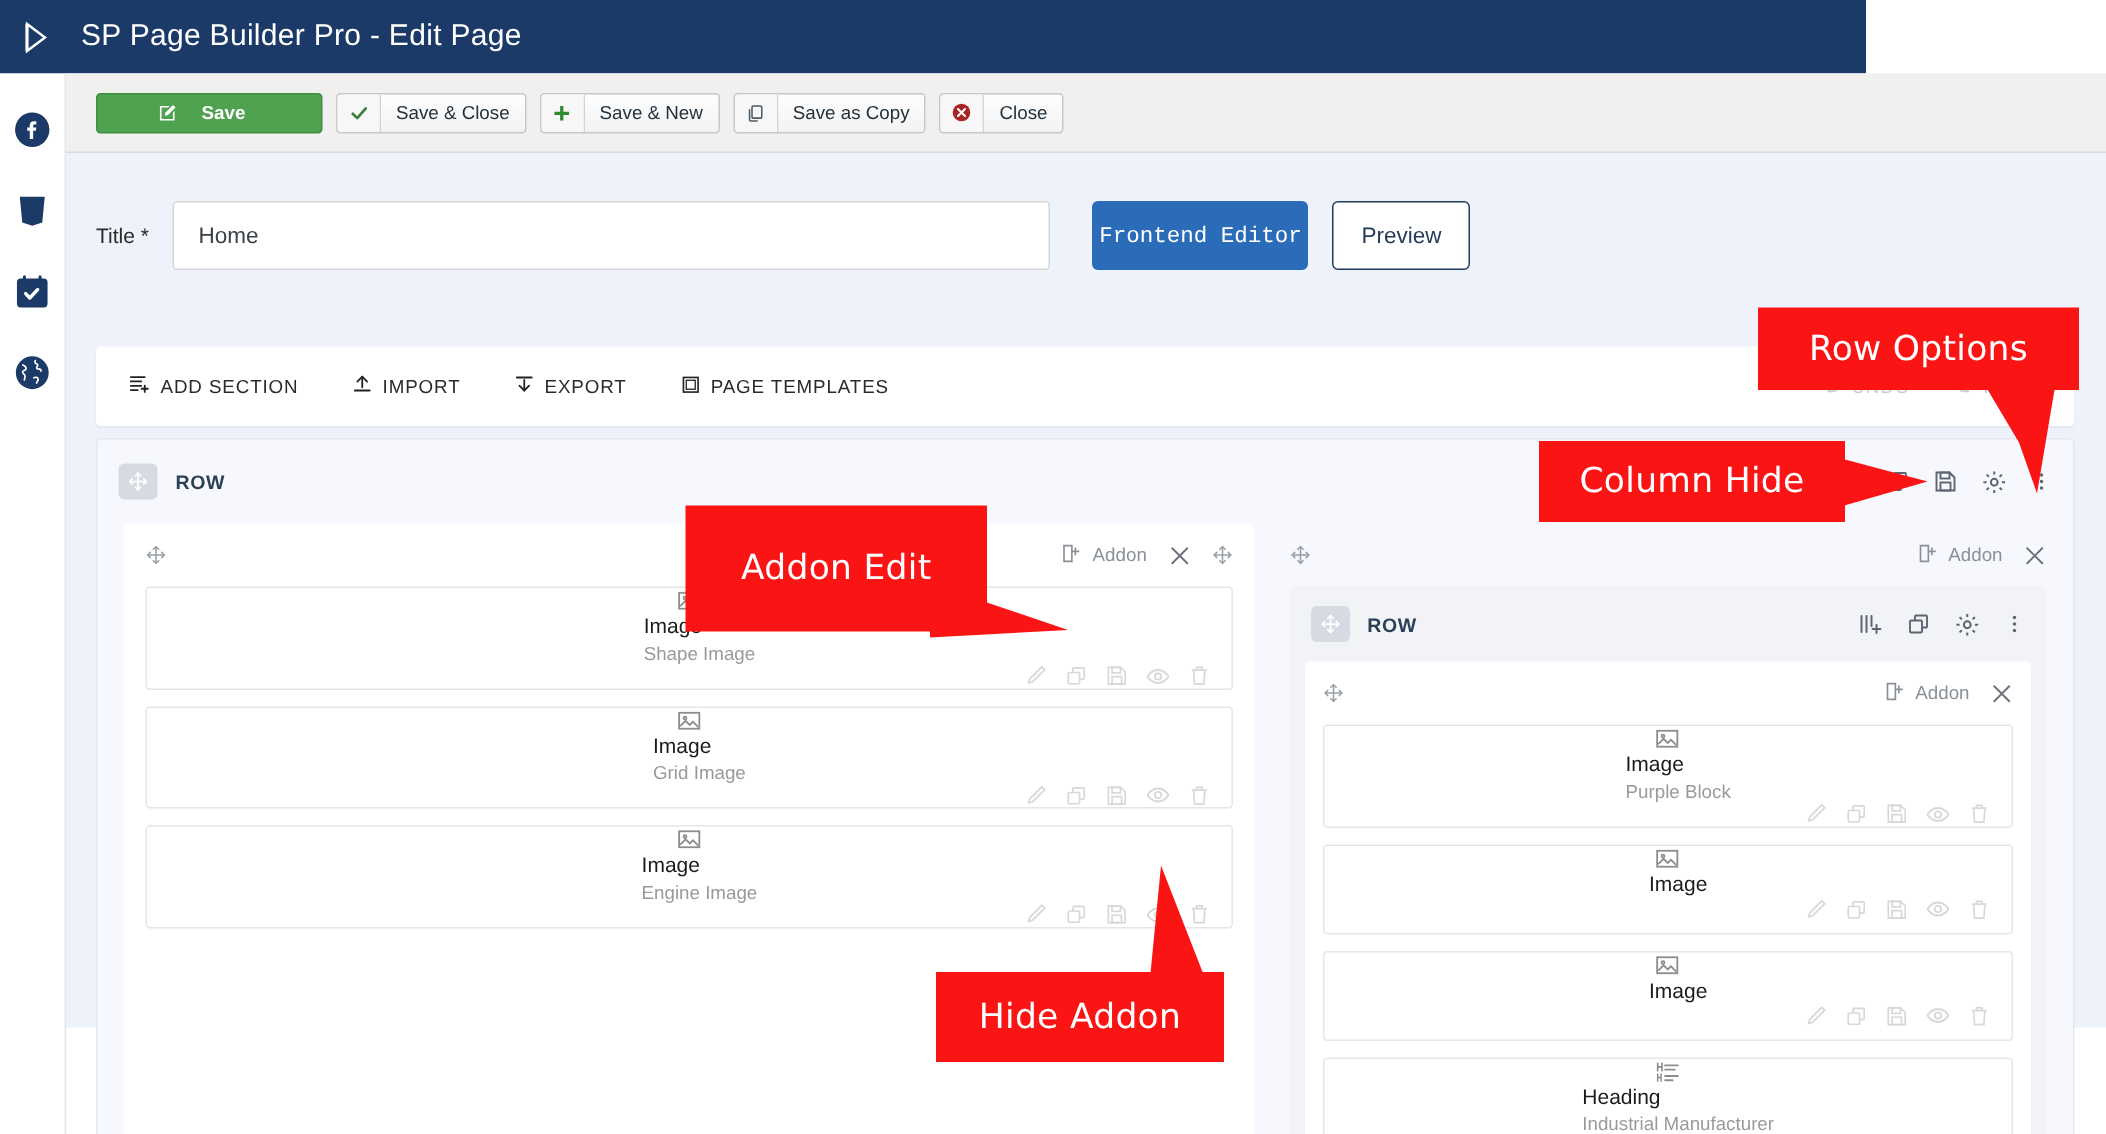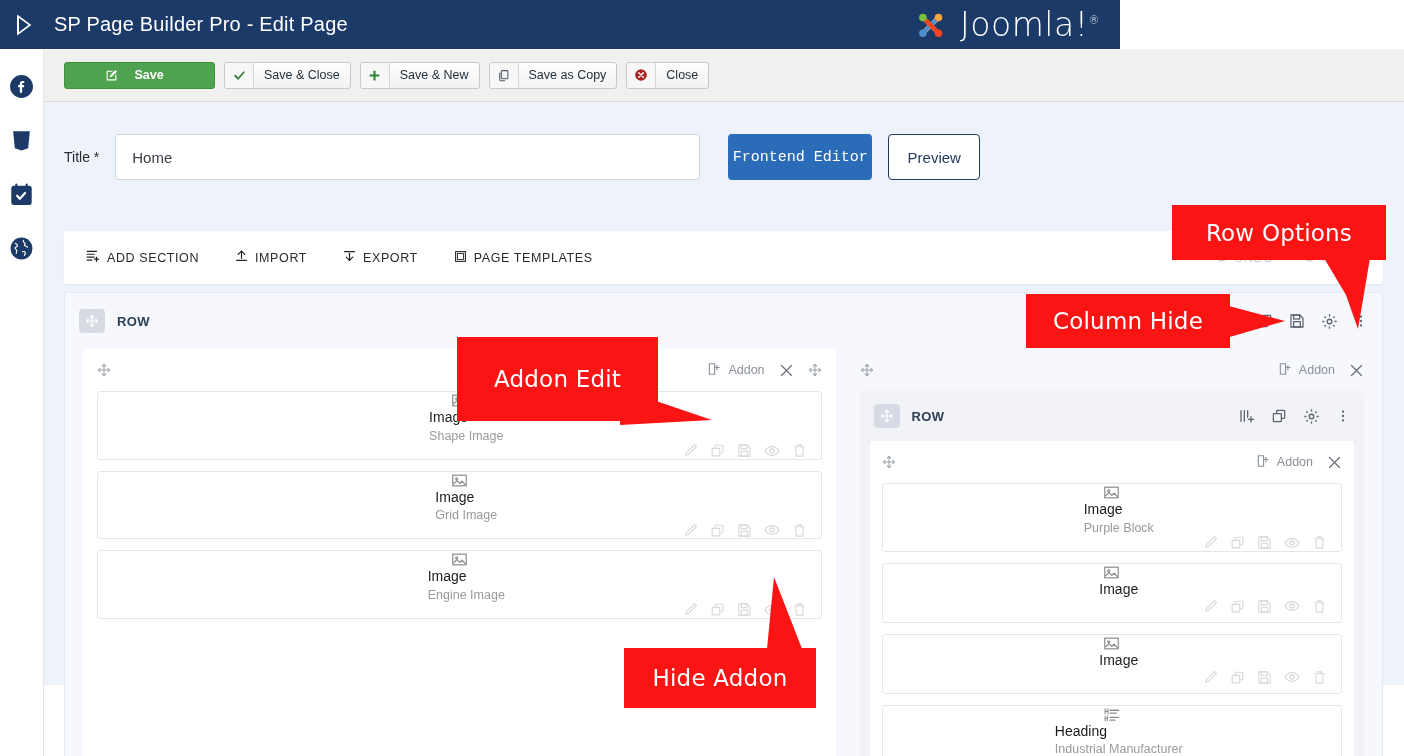--- a/index.html
+++ b/index.html
@@ -6,21 +6,21 @@
   html, body {
     width: 1404px; height: 756px;
     font-family: "Liberation Sans", sans-serif;
     background: #ffffff;
     overflow: hidden;
   }
   .screen { position: relative; width: 1404px; height: 756px; overflow: hidden; background:#fff; }
 
   
   .topbar {
-    position: absolute; left: 0; top: 0; width: 1120px; height: 49px;
+    position: absolute; left: 0; top: 0; width: 1244px; height: 49px;
     background: #1b3a68; display: flex; align-items: center;
   }
   .topbar-logo-icon { width: 46px; display:flex; align-items:center; justify-content:center; }
   .topbar-title {
     color: #ffffff; font-size: 20px; font-weight: 400; letter-spacing: .2px;
     margin-left: 8px;
   }
   .joomla-brand {
     position: absolute; right: 20px; top: 50%; transform: translateY(-50%);
     display: flex; align-items: center; gap: 9px;
@@ -143,37 +143,20 @@
 
   <div class="topbar">
     <div class="topbar-logo-icon">
       <svg width="24" height="24" viewBox="0 0 24 24" fill="none" stroke="#ffffff" stroke-width="1.6">
         <path d="M7 3 L7 21 L19 12 Z"></path>
         <path d="M7 3 L7 21" stroke-width="2"></path>
       </svg>
     </div>
     <div class="topbar-title">SP Page Builder Pro - Edit Page</div>
 
-    <div class="joomla-brand">
-      <svg width="40" height="40" viewBox="0 0 64 64">
-        <g fill="none" stroke-width="7" stroke-linecap="round">
-          <path d="M22 42 L40 24" stroke="#f9a541"></path>
-          <path d="M22 42 L40 24" stroke="#f9a541"></path>
-          <circle cx="19" cy="20" r="6" fill="#7ac143" stroke="none"></circle>
-          <circle cx="44" cy="20" r="6" fill="#f9a541" stroke="none"></circle>
-          <circle cx="19" cy="45" r="6" fill="#5091cd" stroke="none"></circle>
-          <circle cx="44" cy="45" r="6" fill="#f44321" stroke="none"></circle>
-          <path d="M19 20 L38 39" stroke="#7ac143"></path>
-          <path d="M44 20 L25 39" stroke="#f9a541"></path>
-          <path d="M19 45 L38 26" stroke="#5091cd"></path>
-          <path d="M44 45 L25 26" stroke="#f44321"></path>
-        </g>
-      </svg>
-      <div class="joomla-word"><span>Joomla!</span><span class="joomla-reg">®</span></div>
-    </div>
   </div>
 
   <div class="rail">
     <div class="rail-icon">
       <svg width="25" height="25" viewBox="0 0 24 24" fill="#1b3a68">
         <path d="M12 1a11 11 0 100 22 11 11 0 000-22zm2.6 7.6h-1.4c-.4 0-.6.2-.6.6v1.3h2l-.3 2.1h-1.7v5.3h-2.2v-5.3H8.8v-2.1h1.6V9.1c0-1.6 1-2.5 2.5-2.5h1.7v2z"></path>
       </svg>
     </div>
     <div class="rail-icon">
       <svg width="25" height="25" viewBox="0 0 24 24" fill="#1b3a68">

